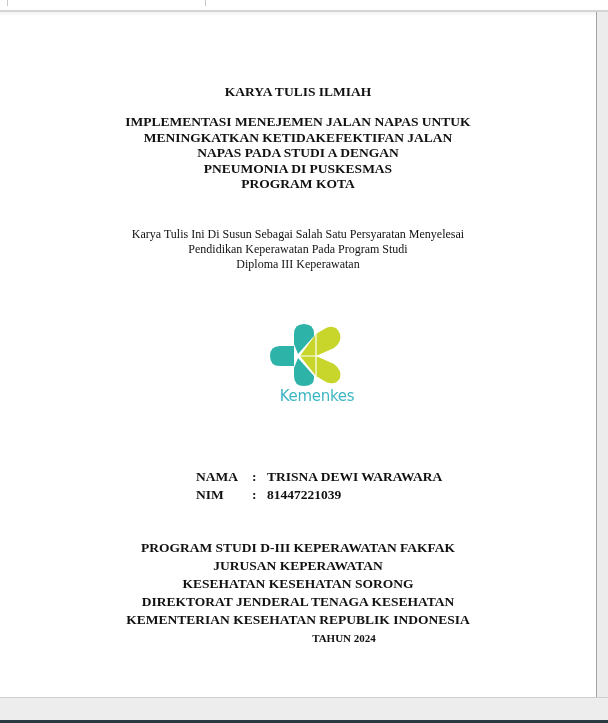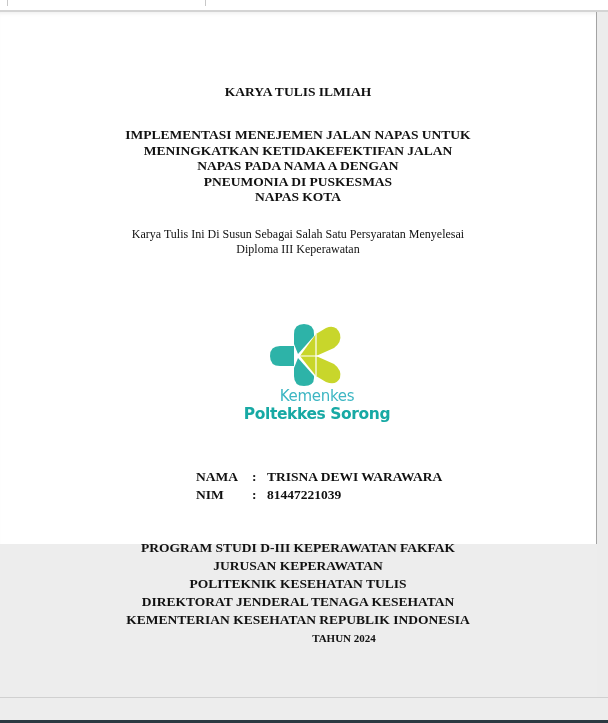--- a/index.html
+++ b/index.html
@@ -1,28 +1,28 @@
 <!DOCTYPE html>
 <html><head>
 <meta charset="utf-8">
 <style>
   html, body { margin:0; padding:0; }
   body { width:608px; height:723px; position:relative; overflow:hidden; background:#ededed; font-family:"Liberation Serif", serif; }
   .topbar { position:absolute; left:0; top:0; width:608px; height:10px; background:#ffffff; }
   .tick { position:absolute; top:0; width:1px; height:6px; background:#c8c8c8; }
   .topline { position:absolute; left:0; top:10px; width:608px; height:2px; background:#d4d4d4; }
-  .page { position:absolute; left:0; top:12px; width:596px; height:532px; background:#fff; border-right:3px solid #a3a3a3; box-shadow: inset 0 4px 4px -3px rgba(0,0,0,0.08); }
+  .page { position:absolute; left:0; top:12px; width:596px; height:685px; background:#fff; border-right:3px solid #a3a3a3; box-shadow: inset 0 4px 4px -3px rgba(0,0,0,0.08); }
   .side { position:absolute; left:597px; top:12px; width:11px; height:686px; background:#ececec; }
   .bottomline { position:absolute; left:0; top:697px; width:608px; height:1px; background:#d0d0d0; }
   .bottom { position:absolute; left:0; top:698px; width:608px; height:22px; background:#ededed; }
   .darkbar { position:absolute; left:0; top:720px; width:608px; height:3px; background:#2b3a42; }
   .c { position:absolute; left:0; width:596px; text-align:center; color:#111; white-space:nowrap; }
   .b { font-weight:bold; }
   .t1 { top:72px; font-size:13.5px; }
-  .title { top:102px; font-size:13.5px; line-height:15.5px;margin-top:13px; }
+  .title { top:102px; font-size:13.5px; line-height:15.5px; }
   .sub { top:215px; font-size:12px; line-height:15px; }
   .logo { position:absolute; left:242px; top:312px; width:150px; height:108px; }
   .logo-k { position:absolute; left:0; width:150px; text-align:center; top:63px; font-family:"DejaVu Sans", sans-serif; font-size:15px; color:#3cb6c3; letter-spacing:-0.3px; }
   .logo-p { position:absolute; left:0; width:150px; text-align:center; top:81px; font-family:"DejaVu Sans", sans-serif; font-weight:bold; font-size:15.5px; color:#17a9a4; letter-spacing:-0.4px; }
   .id { position:absolute; left:196px; font-size:13.5px; font-weight:bold; color:#111; }
   .id span { position:absolute; white-space:nowrap;text-align:right; }
   .inst { top:539px; font-size:13.5px; line-height:18px;text-align:center; }
   .year { top:631px; font-size:11px;margin-left:46px; }
 </style>
 </head>
@@ -33,64 +33,64 @@
   <div class="tick" style="left:205px"></div>
 </div>
 <div class="topline"></div>
 
 <div class="page">
   <div class="c b t1">KARYA TULIS ILMIAH</div>
 
   <div class="c b title">
     <div>IMPLEMENTASI MENEJEMEN JALAN NAPAS UNTUK</div>
     <div>MENINGKATKAN KETIDAKEFEKTIFAN JALAN</div>
-    <div>NAPAS PADA NAMA A DENGAN</div>
+    <div>NAPAS PADA STUDI A DENGAN</div>
     <div>PNEUMONIA DI PUSKESMAS</div>
-    <div>NAPAS KOTA</div>
+    <div>PROGRAM KOTA</div>
   </div>
 
   <div class="c sub">
     <div>Karya Tulis Ini Di Susun Sebagai Salah Satu Persyaratan Menyelesai</div>
+    <div>Pendidikan Keperawatan Pada Program Studi</div>
     <div>Diploma III Keperawatan</div>
   </div>
 
   <div class="logo">
     <svg width="150" height="62" viewBox="0 0 150 62" style="position:absolute;left:0;top:0">
 
       <path d="M52 22 L38 22 Q28 22 28 32 Q28 42 38 42 L52 42 Z" fill="#2db3a8"></path>
 
       <path d="M52 20 L52 10 Q52 0 62 0 Q72 0 72 10 L72 12 L56 30 Z" fill="#2db3a8"></path>
 
       <path d="M52 44 L56 34 L72 52 L72 54 Q72 62 62 62 Q52 62 52 52 Z" fill="#2db3a8"></path>
 
       <path d="M74 10 L84 4 Q94 0 98 10 Q100 18 92 24 L74 32 L58 32 Z" fill="#c8d62b"></path>
 
       <path d="M58 32 L74 32 L92 40 Q100 46 98 54 Q94 62 84 58 L74 52 Z" fill="#c8d62b"></path>
       <line x1="74" y1="10" x2="74" y2="52" stroke="#fff" stroke-width="1.2"></line>
       <line x1="58" y1="32" x2="98" y2="32" stroke="#fff" stroke-width="1.2"></line>
     </svg>
     <div class="logo-k">Kemenkes</div>
-    <div class="logo-p">Poltekkes Sorong</div>
   </div>
 
   <div class="id" style="top:457px">
     <span style="left:0">NAMA</span>
     <span style="left:56px">:</span>
     <span style="left:71px">TRISNA DEWI WARAWARA</span>
   </div>
   <div class="id" style="top:475px">
     <span style="left:0">NIM</span>
     <span style="left:56px">:</span>
     <span style="left:71px">81447221039</span>
   </div>
 
   <div class="c b inst" style="top:527px">
     <div>PROGRAM STUDI D-III KEPERAWATAN FAKFAK</div>
     <div>JURUSAN KEPERAWATAN</div>
-    <div>POLITEKNIK KESEHATAN TULIS</div>
+    <div>KESEHATAN KESEHATAN SORONG</div>
     <div>DIREKTORAT JENDERAL TENAGA KESEHATAN</div>
     <div>KEMENTERIAN KESEHATAN REPUBLIK INDONESIA</div>
   </div>
 
   <div class="c b year" style="top:620px">TAHUN 2024</div>
 </div>
 
 <div class="side"></div>
 <div class="bottomline"></div>
 <div class="bottom"></div>

